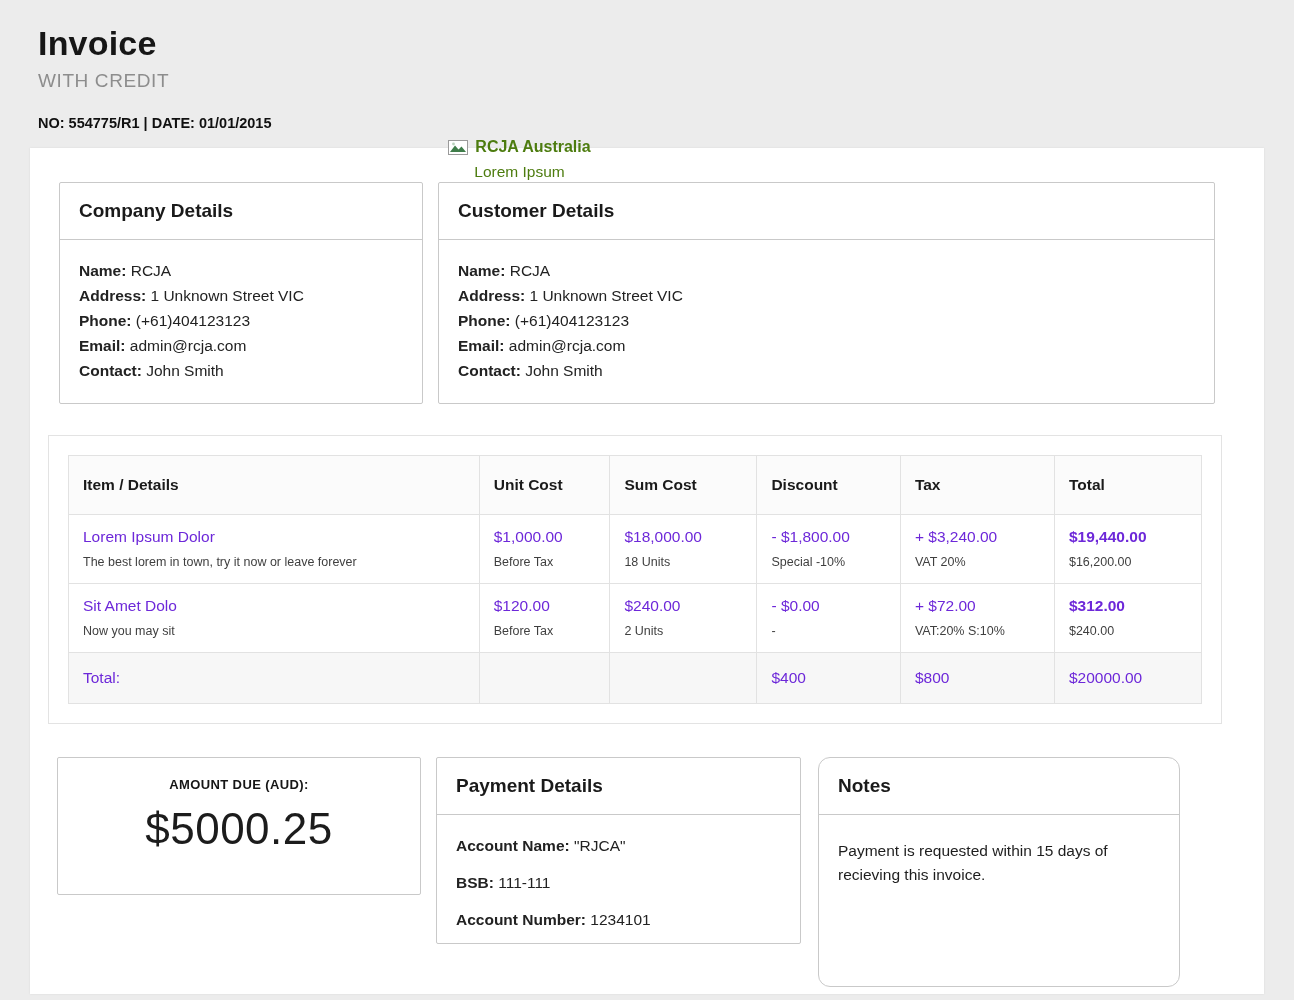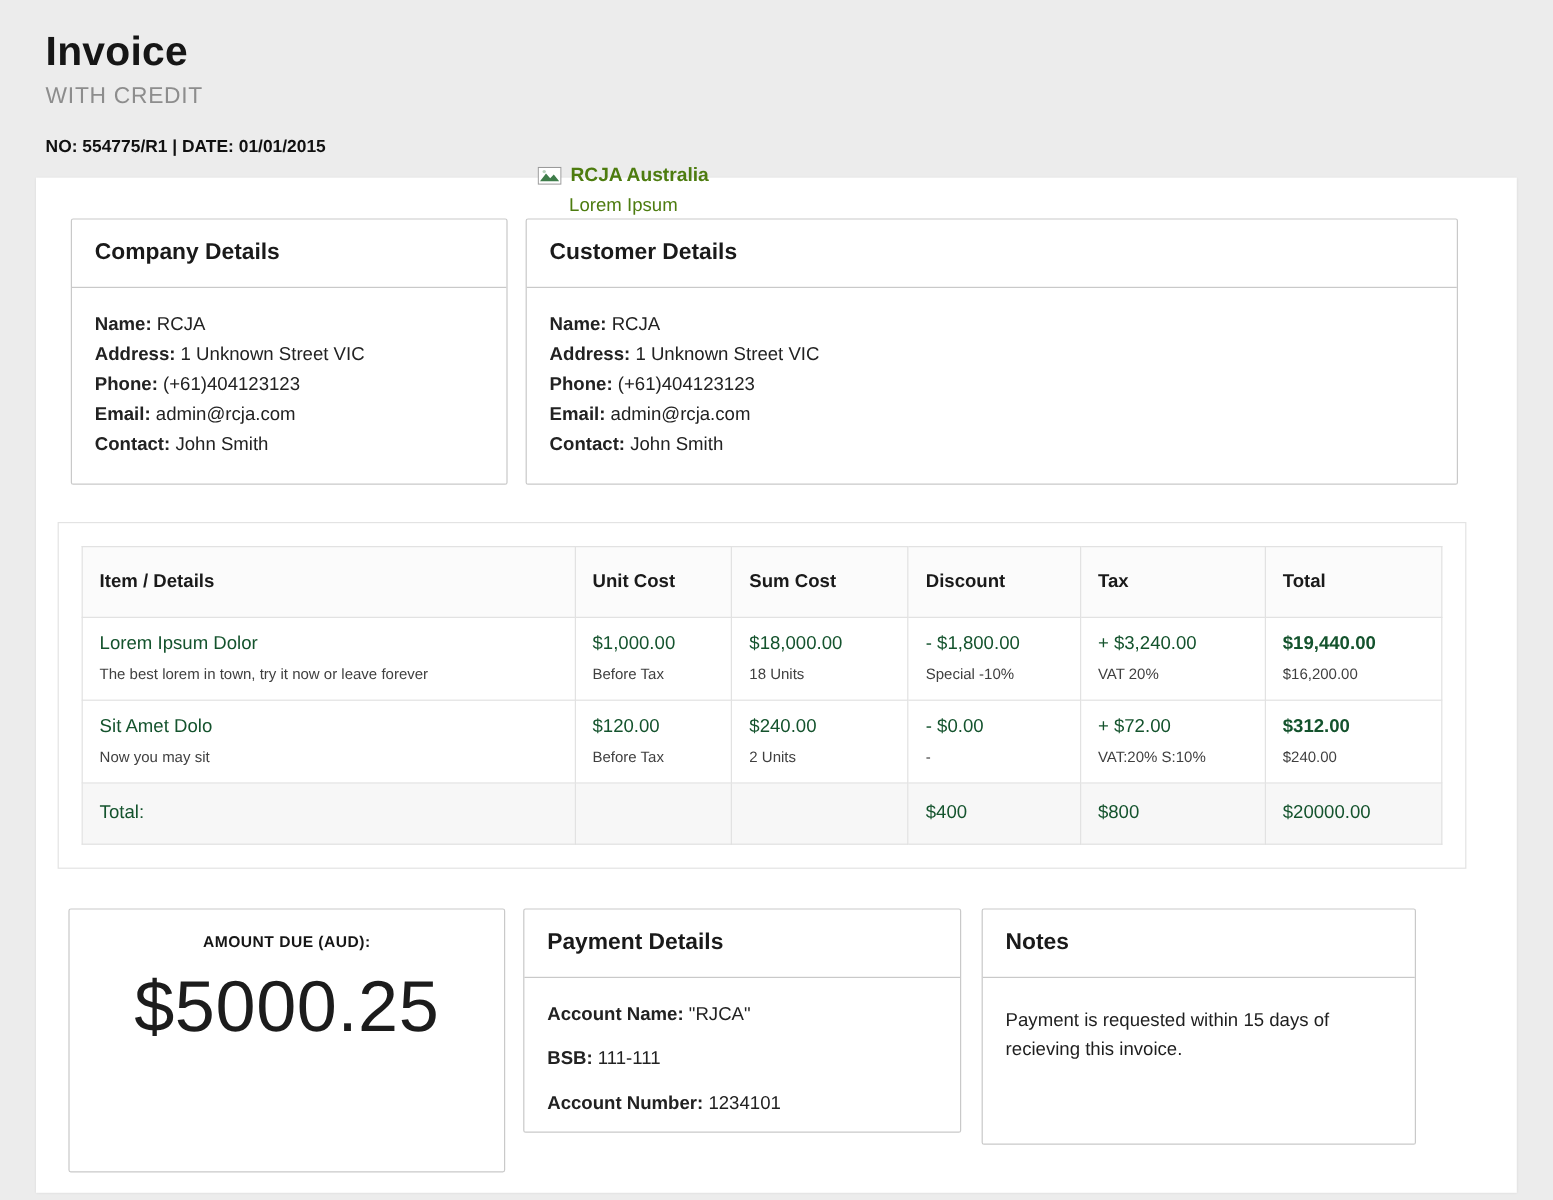--- a/index.html
+++ b/index.html
@@ -32,40 +32,40 @@
   .company-panel { width:364px; height:222px; }
   .customer-panel { width:777px; height:222px; }
   .field-label { font-weight:bold; }
 
   
   .table-wrap { margin:31px 0 0 18px; width:1174px; border:1px solid #e3e3e3; padding:19px; background:#fff; }
   table.items { width:100%; border-collapse:collapse; }
   table.items th, table.items td { border:1px solid #e2e2e2; text-align:left; vertical-align:top; }
   table.items th { font-size:15.5px; font-weight:bold; padding:20px 14px; background:#fbfbfb; color:#1a1a1a; }
   table.items td { padding:13px 14px 14px; }
-  .cell-main { font-size:15.5px; color:#14532d; }
+  .cell-main { font-size:15.5px; color:#6d28d9; }
   .cell-sub { font-size:12.5px; color:#3f3f3f; margin-top:9px; }
   .col-item { width:35.2%; }
   .col-unit { width:11.2%; }
   .col-sum  { width:12.6%; }
   .col-disc { width:12.3%; }
   .col-tax  { width:13.2%; }
   .col-total{ width:12.6%; }
   td.total-cell .cell-main { font-weight:bold; }
   tr.grand-total td { background:#f7f7f7; padding:16px 14px; }
   tr.grand-total .cell-main { font-weight:normal; font-size:15.5px; }
 
   
   .bottom-row { display:flex; padding-left:27px; margin-top:33px; }
-  .amount-panel { width:364px; height:220px; text-align:center; padding-top:17px; }
+  .amount-panel { width:364px; height:138px; text-align:center; padding-top:17px; }
   .amount-label { font-size:13px; font-weight:bold; letter-spacing:0.4px; color:#161616; margin-top:2px; }
-  .amount-value { font-size:60px; color:#1c1c1c; margin-top:12px; font-weight:400; letter-spacing:0.5px; }
+  .amount-value { font-size:44px; color:#1c1c1c; margin-top:12px; font-weight:400; letter-spacing:0.5px; }
   .payment-panel { width:365px; height:187px; margin-left:15px; }
   .payment-panel .panel-body div { margin-bottom:12px; }
-  .notes-panel { width:362px; height:197px; margin-left:17px; }
+  .notes-panel { width:362px; height:230px; margin-left:17px;border-radius:12px; }
   .notes-panel .panel-body { line-height:24px; color:#1e1e1e; padding-top:24px; }
 </style>
 </head>
 <body>
 
 <div class="page">
 
   <div class="top-header">
     <div class="title-block">
       <h1>Invoice</h1>

